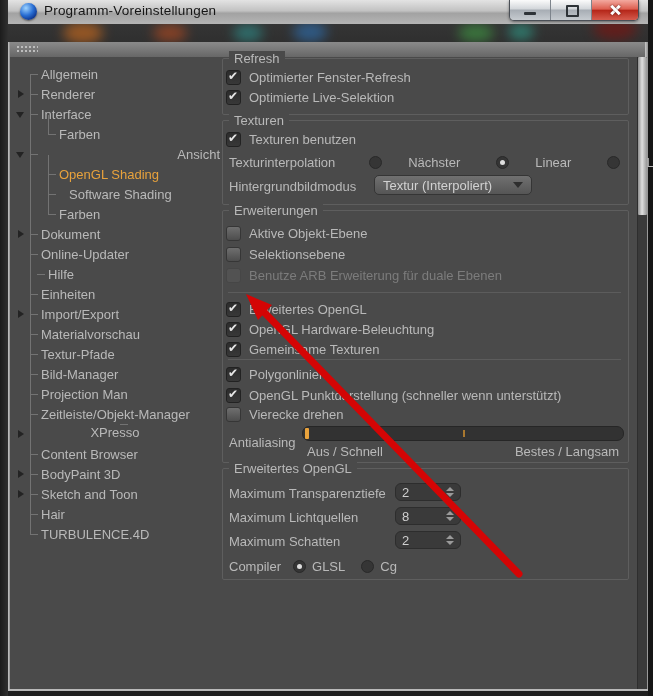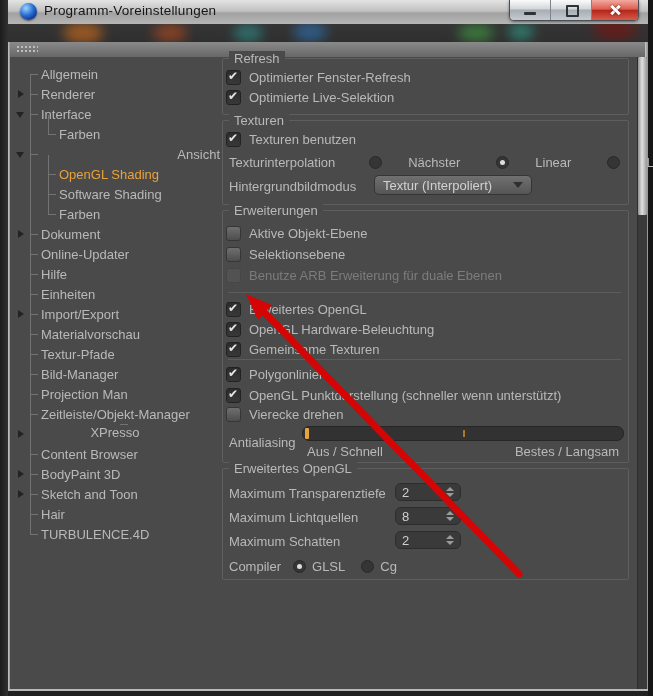--- a/index.html
+++ b/index.html
@@ -166,38 +166,38 @@
         </div>
       <div class="trow l0" style="top:87px;justify-content:space-between;">
           <span class="arr e"></span>
           <span class="dash"></span>
           <span class="tlabel">Ansicht</span>
         </div>
       <div class="trow l1" style="top:107px;">
           <span class="dash"></span>
           <span class="tlabel sel">OpenGL Shading</span>
         </div>
-      <div class="trow l1" style="top:127px;">
+      <div class="trow l1" style="top:127px;gap:10px;">
           <span class="dash"></span>
           <span class="tlabel">Software Shading</span>
         </div>
       <div class="trow l1" style="top:147px;">
           <span class="dash"></span>
           <span class="tlabel">Farben</span>
         </div>
       <div class="trow l0" style="top:167px;">
           <span class="arr c"></span>
           <span class="dash"></span>
           <span class="tlabel">Dokument</span>
         </div>
       <div class="trow l0" style="top:187px;">
           <span class="dash"></span>
           <span class="tlabel">Online-Updater</span>
         </div>
-      <div class="trow l0" style="top:207px;">
+      <div class="trow l0" style="top:207px;margin-left:7px;">
           <span class="dash"></span>
           <span class="tlabel">Hilfe</span>
         </div>
       <div class="trow l0" style="top:227px;">
           <span class="dash"></span>
           <span class="tlabel">Einheiten</span>
         </div>
       <div class="trow l0" style="top:247px;">
           <span class="arr c"></span>
           <span class="dash"></span>

